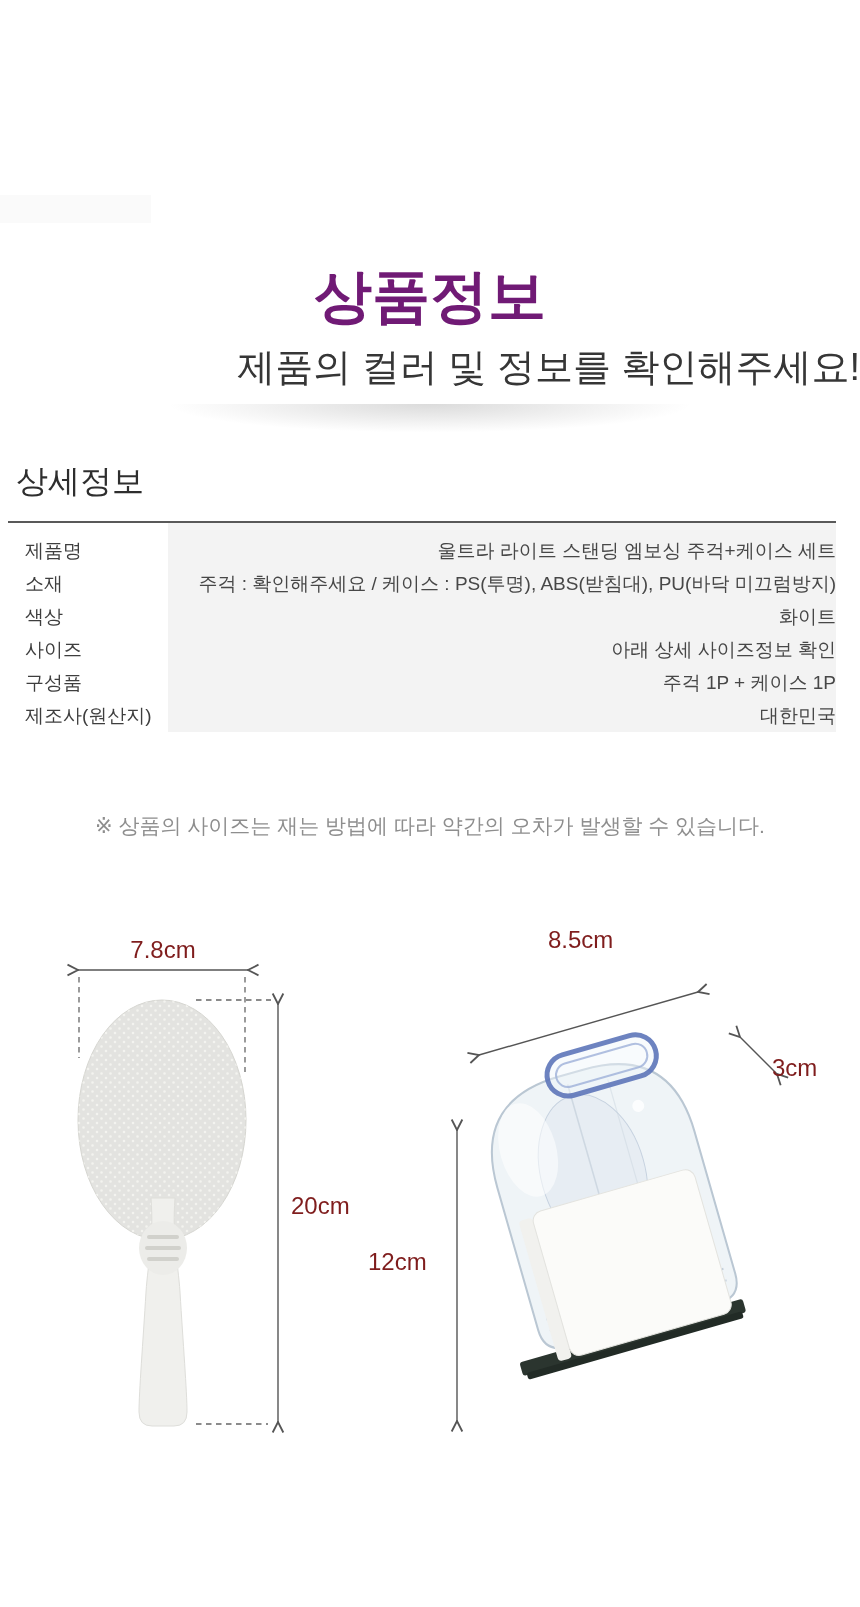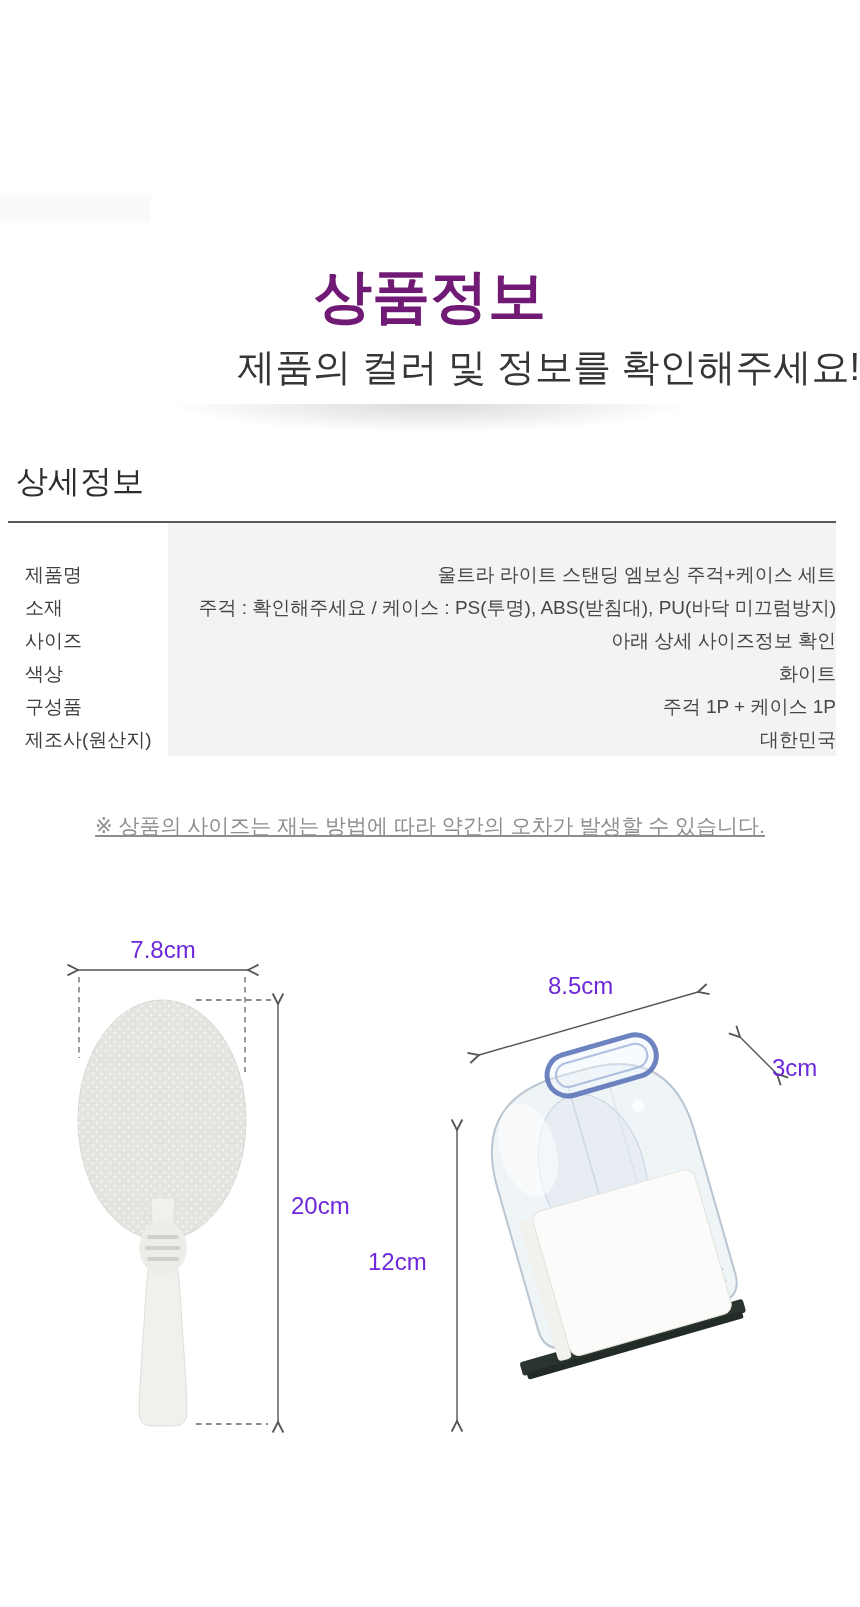--- a/index.html
+++ b/index.html
@@ -22,36 +22,36 @@
     position:absolute;left:60px;top:404px;width:740px;height:42px;
     background:radial-gradient(ellipse 52% 100% at 50% 0%, rgba(90,90,90,0.22), rgba(255,255,255,0) 68%);
   }
   .section-heading{
     position:absolute;left:16px;top:460px;
     font-size:32px;font-weight:400;color:#2e2e2e;
   }
   .spec-table{
     position:absolute;left:8px;top:521px;width:828px;
     border-top:2px solid #595959;
-    padding:35px 0 0 0;
+    padding:11px 0 0 0;
     box-sizing:border-box;
   }
   .spec-table::before{
     content:"";position:absolute;left:160px;right:0;top:0;bottom:0;
     background:#f3f3f3;
   }
   .spec-row{position:relative;display:flex;height:33px;line-height:33px;font-size:19px;}
   .spec-label{width:160px;box-sizing:border-box;padding-left:17px;color:#3e3e3e;}
   .spec-value{flex:1;padding-left:54px;color:#474747;white-space:nowrap;text-align:right;}
   .size-note{
     position:absolute;left:0;top:812px;width:100%;text-align:center;
-    font-size:21px;color:#8e8e8e;text-decoration:underline;
+    font-size:21px;color:#8e8e8e;
   }
   .dim-label{
-    position:absolute;font-size:24px;font-weight:500;color:#6d28d9;line-height:1;
+    position:absolute;font-size:24px;font-weight:500;color:#7f1d1d;line-height:1;
   }
   .dim-label.center{text-align:center;}
   .figures-art{position:absolute;left:0;top:0;width:860px;height:1607px;pointer-events:none;}
 </style>
 </head>
 <body>
 
 <div class="page">
 
   <div class="deco-block"></div>
@@ -65,26 +65,26 @@
   <div class="spec-table">
     <div class="spec-row">
       <div class="spec-label">제품명</div>
       <div class="spec-value">울트라 라이트 스탠딩 엠보싱 주걱+케이스 세트</div>
     </div>
     <div class="spec-row">
       <div class="spec-label">소재</div>
       <div class="spec-value">주걱 : 확인해주세요 / 케이스 : PS(투명), ABS(받침대), PU(바닥 미끄럼방지)</div>
     </div>
     <div class="spec-row">
+      <div class="spec-label">색상</div>
+      <div class="spec-value">화이트</div>
+    </div>
+    <div class="spec-row">
       <div class="spec-label">사이즈</div>
       <div class="spec-value">아래 상세 사이즈정보 확인</div>
-    </div>
-    <div class="spec-row">
-      <div class="spec-label">색상</div>
-      <div class="spec-value">화이트</div>
     </div>
     <div class="spec-row">
       <div class="spec-label">구성품</div>
       <div class="spec-value">주걱 1P + 케이스 1P</div>
     </div>
     <div class="spec-row">
       <div class="spec-label">제조사(원산지)</div>
       <div class="spec-value">대한민국</div>
     </div>
   </div>
@@ -160,17 +160,17 @@
     <g>
       <line x1="740" y1="1037" x2="777" y2="1074" stroke="#555555" stroke-width="1.4" marker-start="url(#vhead)" marker-end="url(#vhead)"></line>
     </g>
     <g>
       <line x1="457" y1="1130" x2="457" y2="1421" stroke="#555555" stroke-width="1.4" marker-start="url(#vhead)" marker-end="url(#vhead)"></line>
     </g>
   </svg>
 
   <div class="dim-label center" style="left:63px;top:938px;width:200px;">7.8cm</div>
   <div class="dim-label" style="left:291px;top:1194px;text-align:right;">20cm</div>
-  <div class="dim-label" style="left:548px;top:974px;">8.5cm</div>
+  <div class="dim-label" style="left:548px;top:928px;">8.5cm</div>
   <div class="dim-label" style="left:772px;top:1056px;">3cm</div>
   <div class="dim-label" style="left:368px;top:1250px;">12cm</div>
 
 </div>
 
 </body></html>

